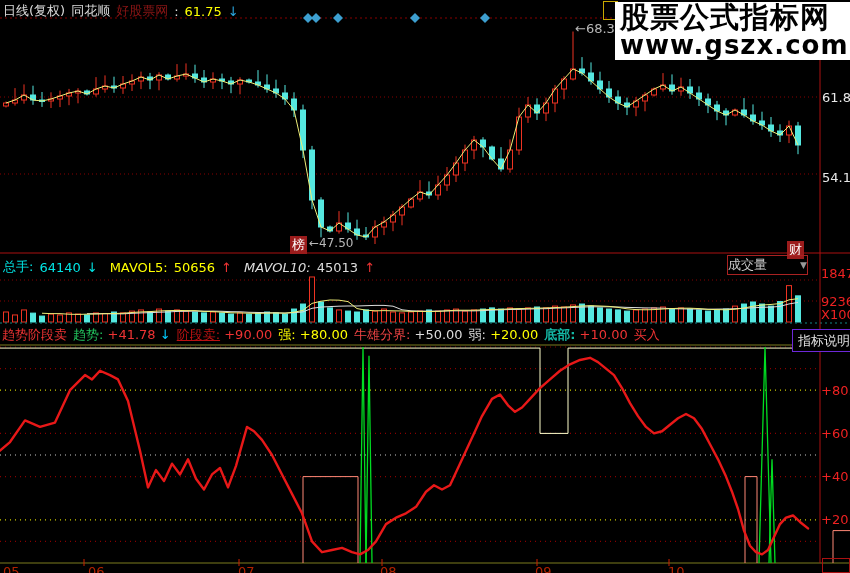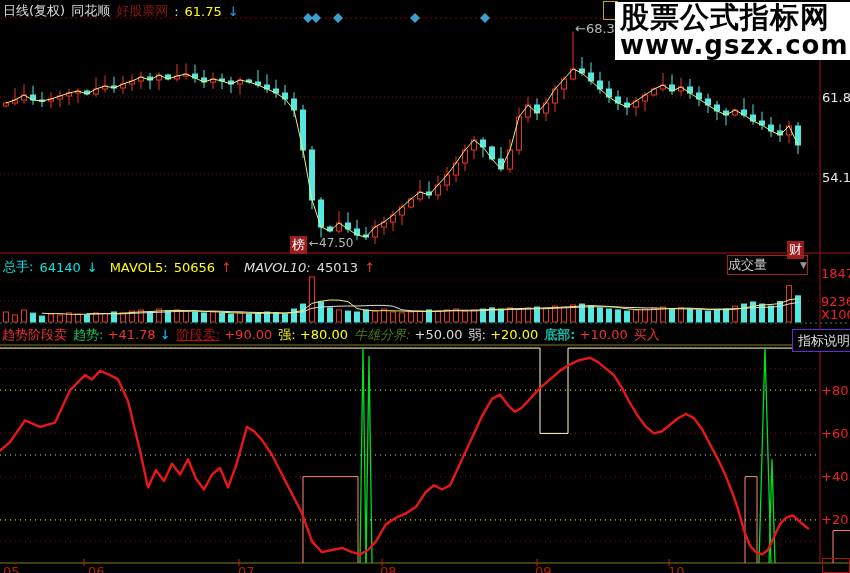--- a/index.html
+++ b/index.html
@@ -396,21 +396,21 @@
     </span>
     <span class="ind-item">
       <span style="color: rgb(187, 17, 17); text-decoration: underline;">阶段卖:</span>
       <span style="color: rgb(238, 51, 51);">+90.00</span>
     </span>
     <span class="ind-item">
       <span style="color: rgb(255, 255, 0);">强:</span>
       <span style="color: rgb(255, 255, 0);">+80.00</span>
     </span>
     <span class="ind-item">
-      <span style="color: #4d7c0f; font-style: italic;">牛雄分界:</span>
+      <span style="color: #ef4444;">牛雄分界:</span>
       <span style="color: rgb(221, 221, 221);">+50.00</span>
     </span>
     <span class="ind-item">
       <span style="color: rgb(221, 221, 221);">弱:</span>
       <span style="color: rgb(255, 255, 0);">+20.00</span>
     </span>
     <span class="ind-item">
       <span style="color: #14b8a6; font-weight: bold;">底部:</span>
       <span style="color: rgb(238, 51, 51);">+10.00</span>
     </span>

